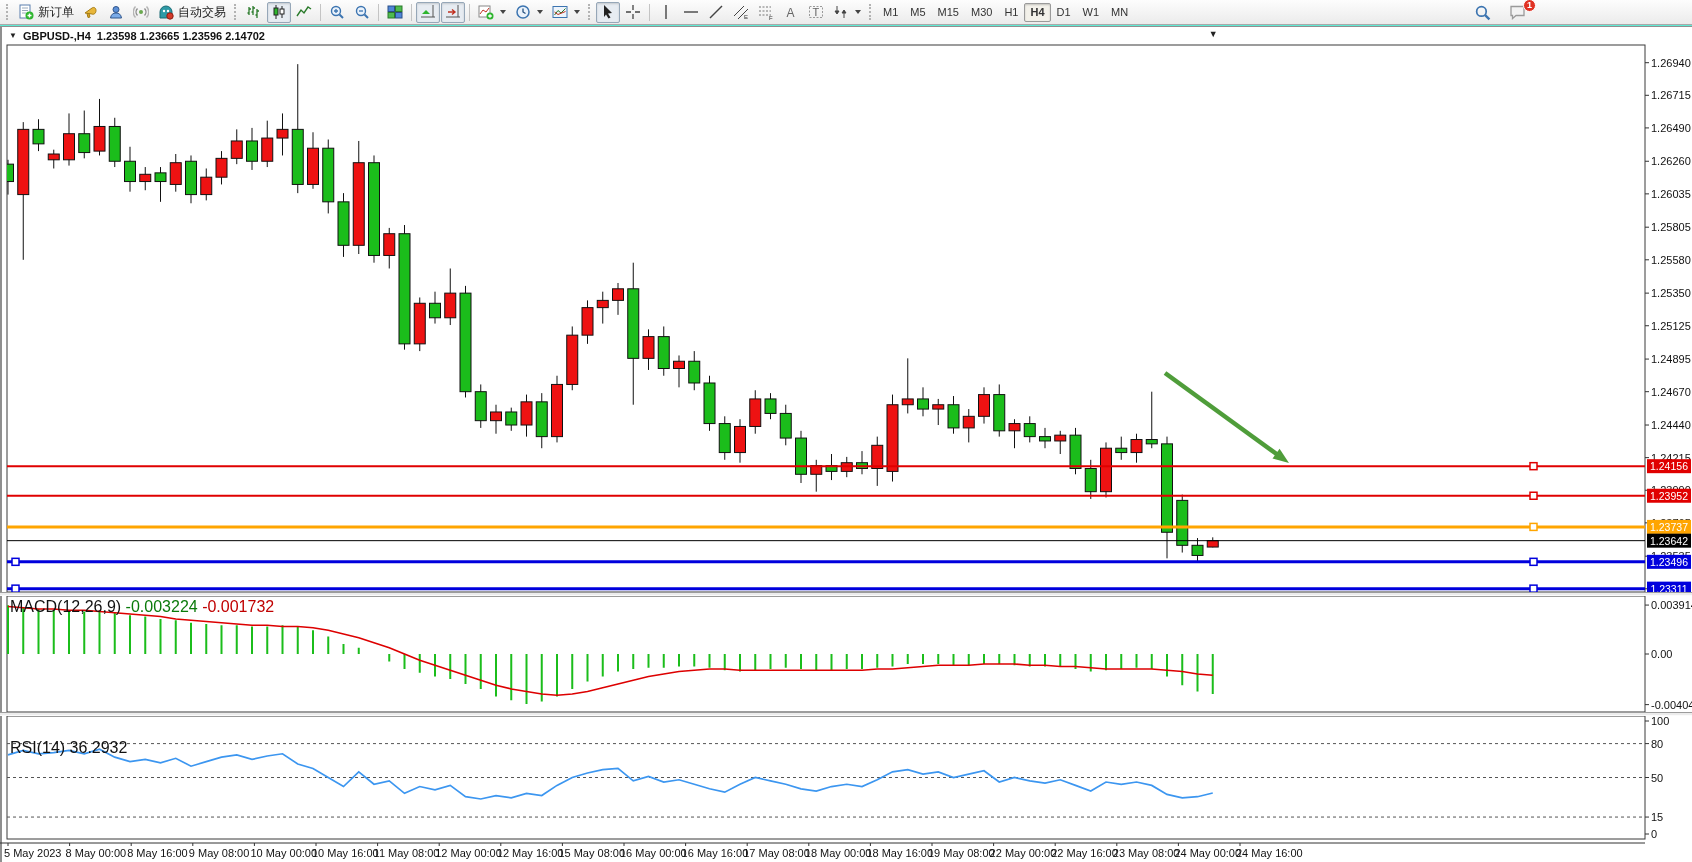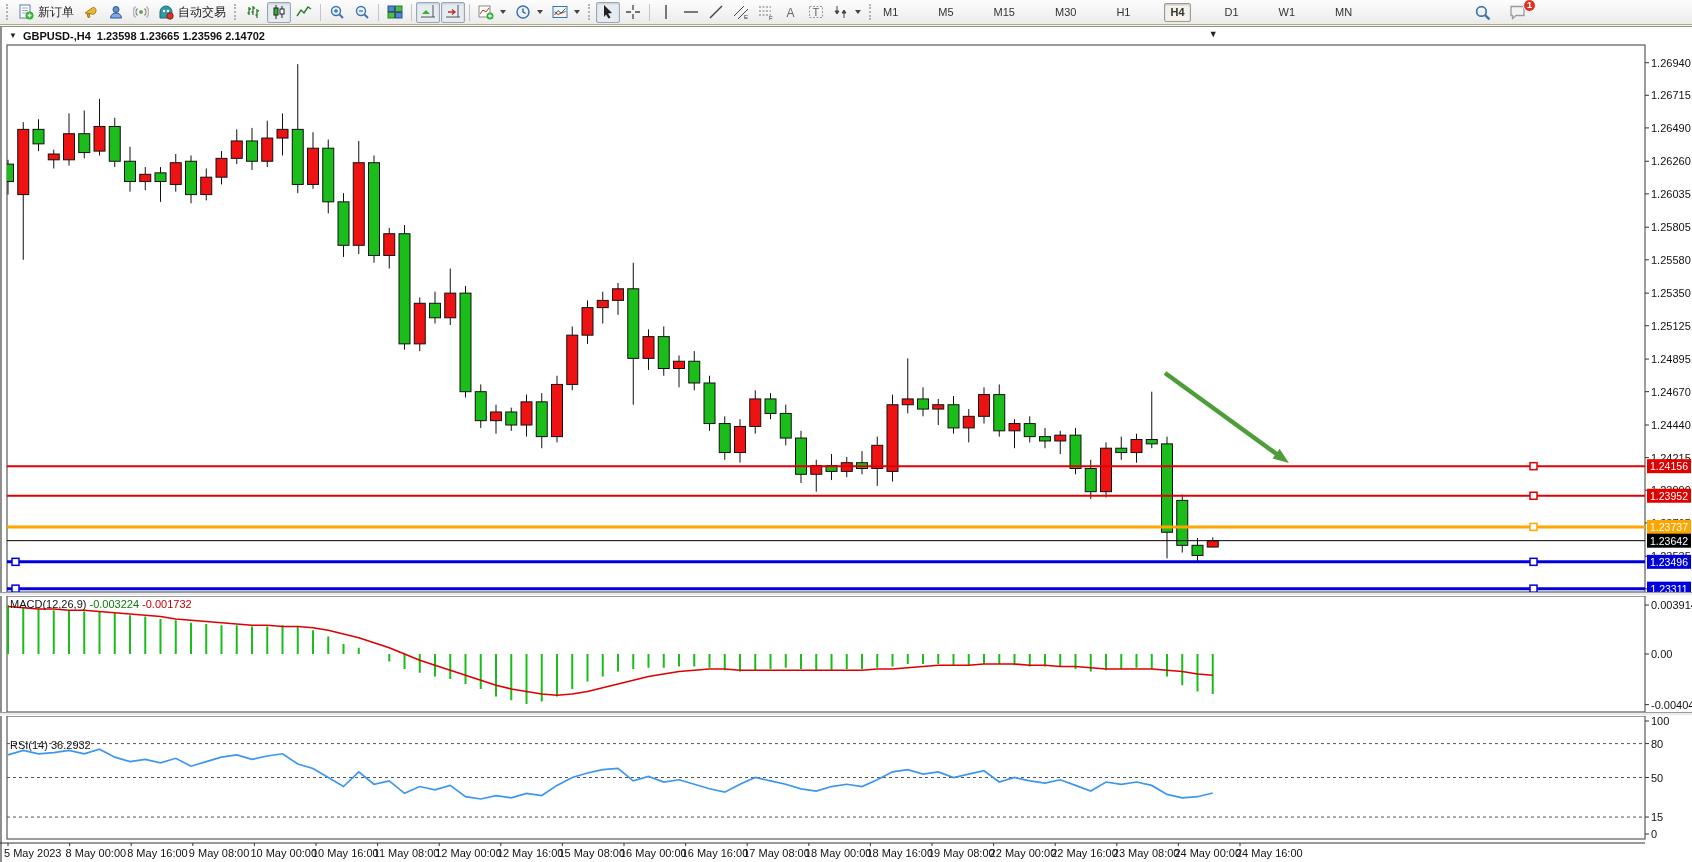--- a/index.html
+++ b/index.html
@@ -1,17 +1,17 @@
 <!DOCTYPE html>
 <html><head>
 <meta charset="utf-8">
 <style>
   html,body{margin:0;padding:0;background:#d8d4cc;}
   *{box-sizing:border-box;}
-  #app{position:relative;width:1692px;height:862px;background:#fef9c3;
+  #app{position:relative;width:1692px;height:862px;background:#5eead4;
        font-family:"Liberation Sans",sans-serif;overflow:hidden;}
   
   #toolbar{position:absolute;top:0;left:0;width:1692px;height:25px;
     background:linear-gradient(#fdfdfd,#ebebeb);border-bottom:1px solid #a9a9a9;
     display:flex;align-items:center;padding:0 3px;gap:1px;}
   .btn{height:21px;min-width:23px;display:flex;align-items:center;justify-content:center;
     gap:4px;padding:0 3px;border:1px solid transparent;border-radius:2px;
     font-size:12px;color:#222;cursor:default;}
   .btn.sunken{background:#e7ecf2;border:1px solid #96a7b8;box-shadow:inset 0 1px 2px rgba(0,0,0,.15);}
   .btn .dd{width:0;height:0;border-left:3px solid transparent;border-right:3px solid transparent;
@@ -25,21 +25,21 @@
   .badge{position:absolute;top:-4px;right:-6px;min-width:13px;height:13px;border-radius:7px;
     background:#e03224;color:#fff;font-size:9px;font-weight:bold;display:flex;
     align-items:center;justify-content:center;padding:0 2px;border:1px solid #fff;}
   
   #chartwin{position:absolute;top:26px;left:0;width:1692px;height:836px;background:#fff;
     border-top:1px solid #8f8f8f;border-left:2px solid #8f8f8f;}
   #titlebar{position:absolute;top:0px;left:3px;height:17px;display:flex;align-items:center;
     gap:6px;font-size:11px;font-weight:bold;color:#111;padding-left:4px;}
   #titlebar .tri{font-size:8px;color:#222;}
   #chart-svg{position:absolute;top:0;left:0;}
-  .pane-label{position:absolute;font-size:11px;color:#111;left:10px;}
+  .pane-label{position:absolute;font-size:16px;color:#111;left:10px;}
   .splitter{position:absolute;left:0;width:1692px;height:4px;background:#ececec;
     border-top:1px solid #9c9c9c;border-bottom:1px solid #fbfbfb;}
   .icon-svg{display:block;}
 </style>
 </head>
 <body>
 
 <div id="app">
 
   <div id="toolbar">
@@ -224,21 +224,21 @@
     </div>
     <div class="btn">
       <svg class="icon-svg" width="16" height="16" viewBox="0 0 16 16">
           <path d="M4 2v7M2 7l2 3 2-3z" fill="#444" stroke="#444"></path>
           <path d="M11 14V7M9 9l2-3 2 3z" fill="#444" stroke="#444"></path>
         </svg>
       <span class="dd"></span>
     </div>
 
     <div class="grip"></div>
-    <div id="tf-group" style="display: flex; gap: 28px;">
+    <div id="tf-group" style="display: flex;">
         <div class="tf">M1</div>
         <div class="tf">M5</div>
         <div class="tf">M15</div>
         <div class="tf">M30</div>
         <div class="tf">H1</div>
         <div class="tf active">H4</div>
         <div class="tf">D1</div>
         <div class="tf">W1</div>
         <div class="tf">MN</div>
       </div>

